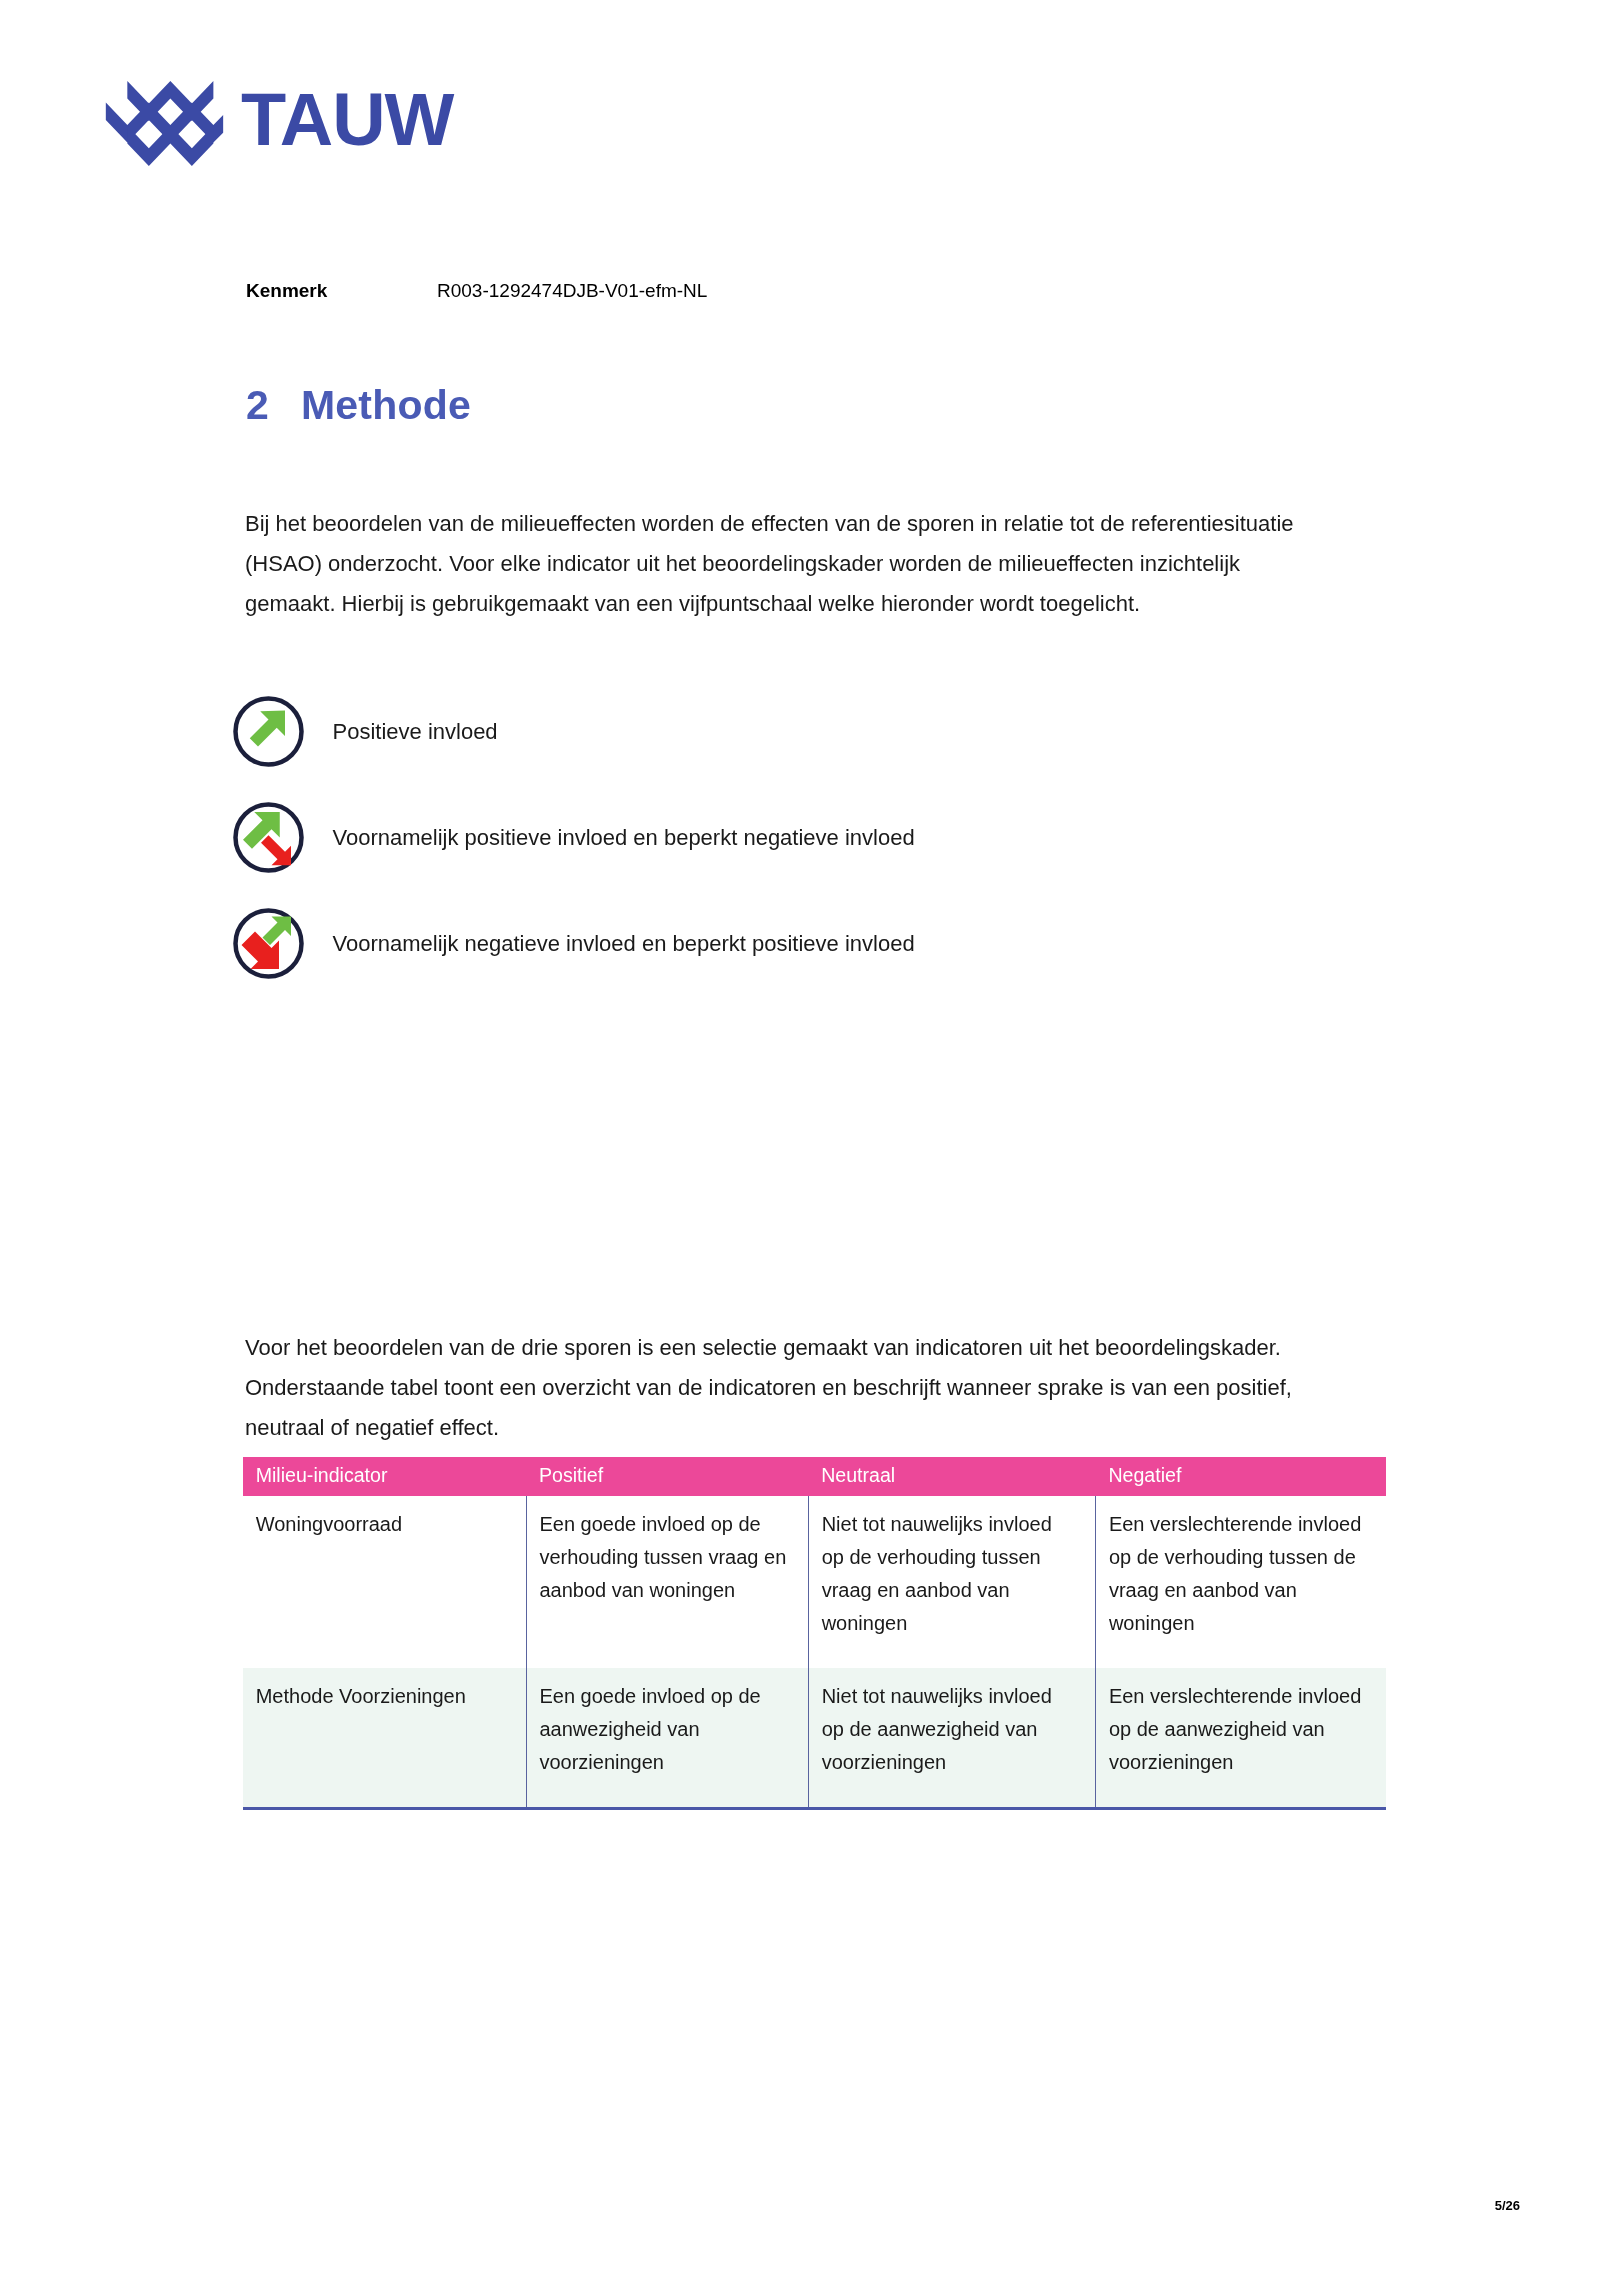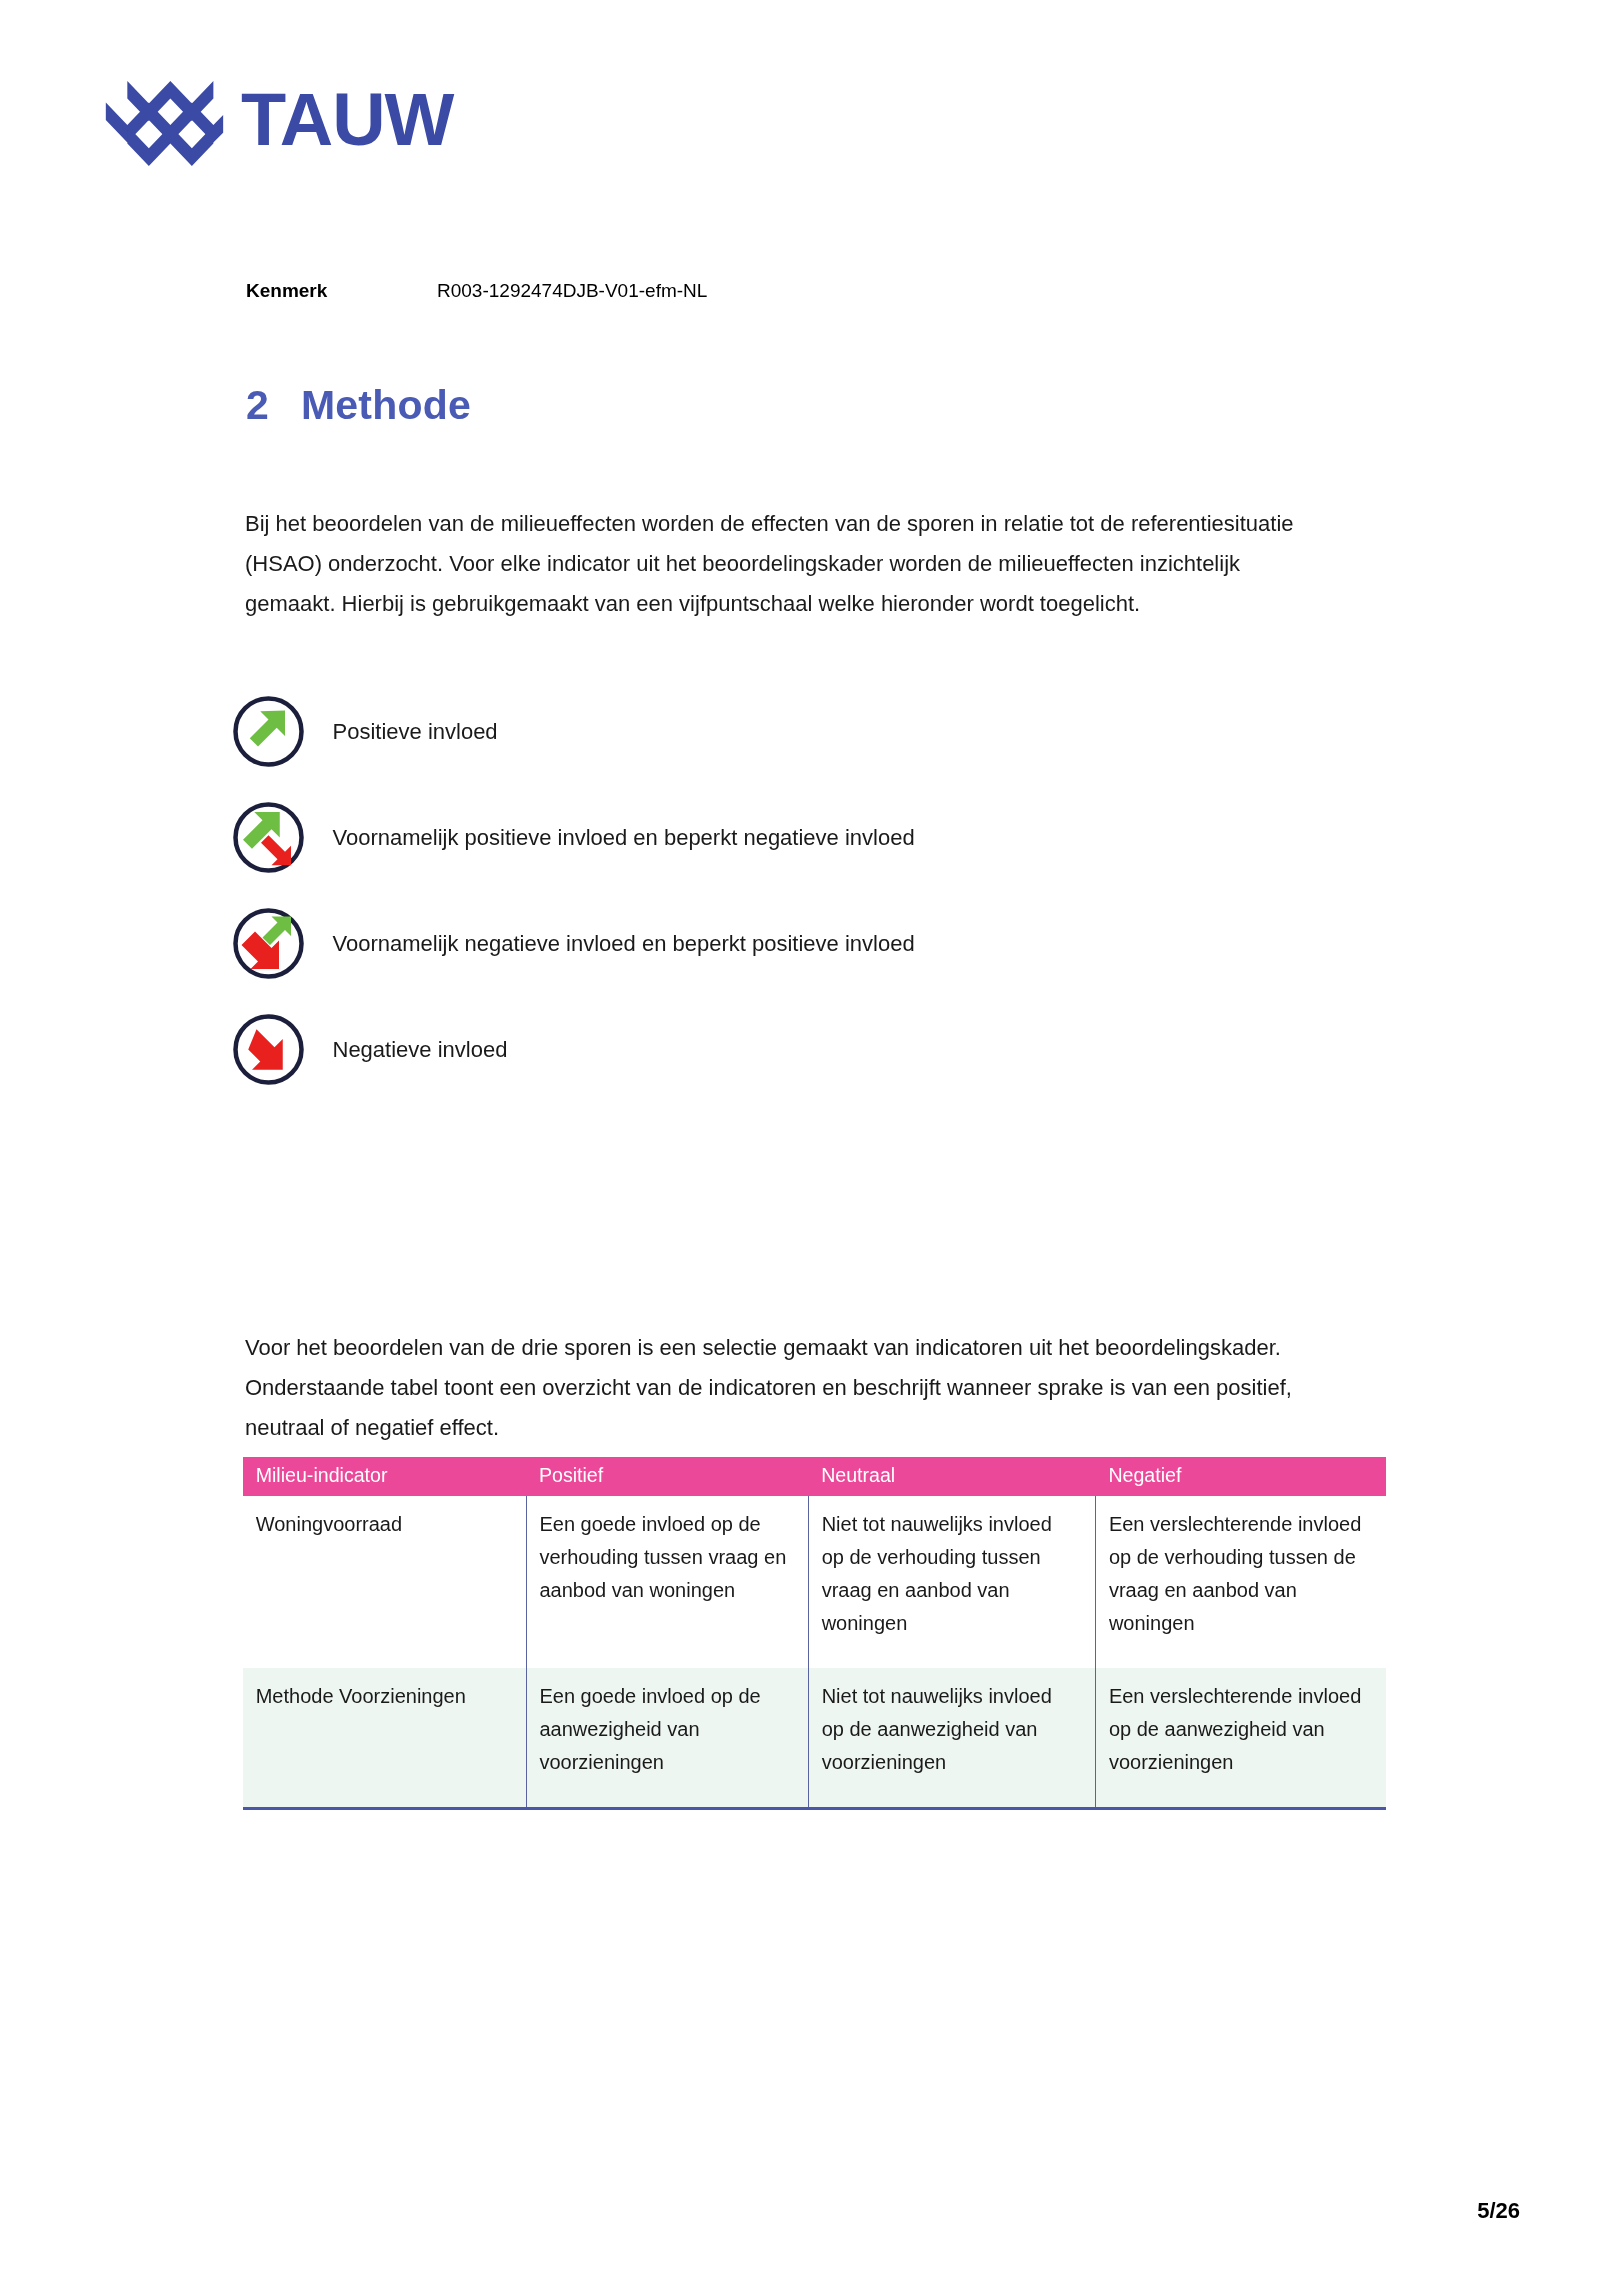--- a/index.html
+++ b/index.html
@@ -137,21 +137,21 @@
   }
   .tbl tbody td:first-child { border-left: none; }
   .tbl tbody tr.alt td { background: #eef6f2; }
   .tbl tbody tr:last-child td { border-bottom: 3.9px solid #4a57a8; }
 
   
   .footer-page {
     position: absolute;
     right: 101px;
     top: 2198px;
-    font-size: 22px;
+    font-size: 13px;
     font-weight: bold;
     color: #000;
   }
 </style>
 </head>
 <body>
 
 <div class="page">
 
   <div class="logo-block">
@@ -201,27 +201,20 @@
     <div class="legend-row">
       <svg class="legend-icon" viewBox="0 0 100 100">
         <circle cx="50" cy="50" r="44" fill="#ffffff" stroke="#1b1f3b" stroke-width="6"></circle>
         <path d="M48 26 L74 26 L66 34 L86 54 L86 28 L78 36" fill="none"></path>
         <path d="M54 14 L80 14 L80 40 L72 32 L52 52 L42 42 L62 22 Z" fill="#6ebe44"></path>
         <path d="M18 34 L40 56 L50 46 L50 84 L12 84 L22 74 L0 52 Z" fill="#e8201e" transform="translate(14,0)"></path>
       </svg>
       <div class="legend-label">Voornamelijk negatieve invloed en beperkt positieve invloed</div>
     </div>
 
-    <div class="legend-row">
-      <svg class="legend-icon" viewBox="0 0 100 100">
-        <circle cx="50" cy="50" r="44" fill="#ffffff" stroke="#1b1f3b" stroke-width="6"></circle>
-        <path d="M26 20 L50 44 L61 33 L61 74 L20 74 L31 63 L15 47 Z" fill="#e8201e" transform="translate(8,3)"></path>
-      </svg>
-      <div class="legend-label">Negatieve invloed</div>
-    </div>
   </div>
 
   <p class="para" id="para-table-lead">Voor het beoordelen van de drie sporen is een selectie gemaakt van indicatoren uit het beoordelingskader. Onderstaande tabel toont een overzicht van de indicatoren en beschrijft wanneer sprake is van een positief, neutraal of negatief effect.</p>
 
   <table class="tbl">
     <colgroup>
         <col class="c1">
         <col class="c2">
         <col class="c3">
         <col class="c4">

